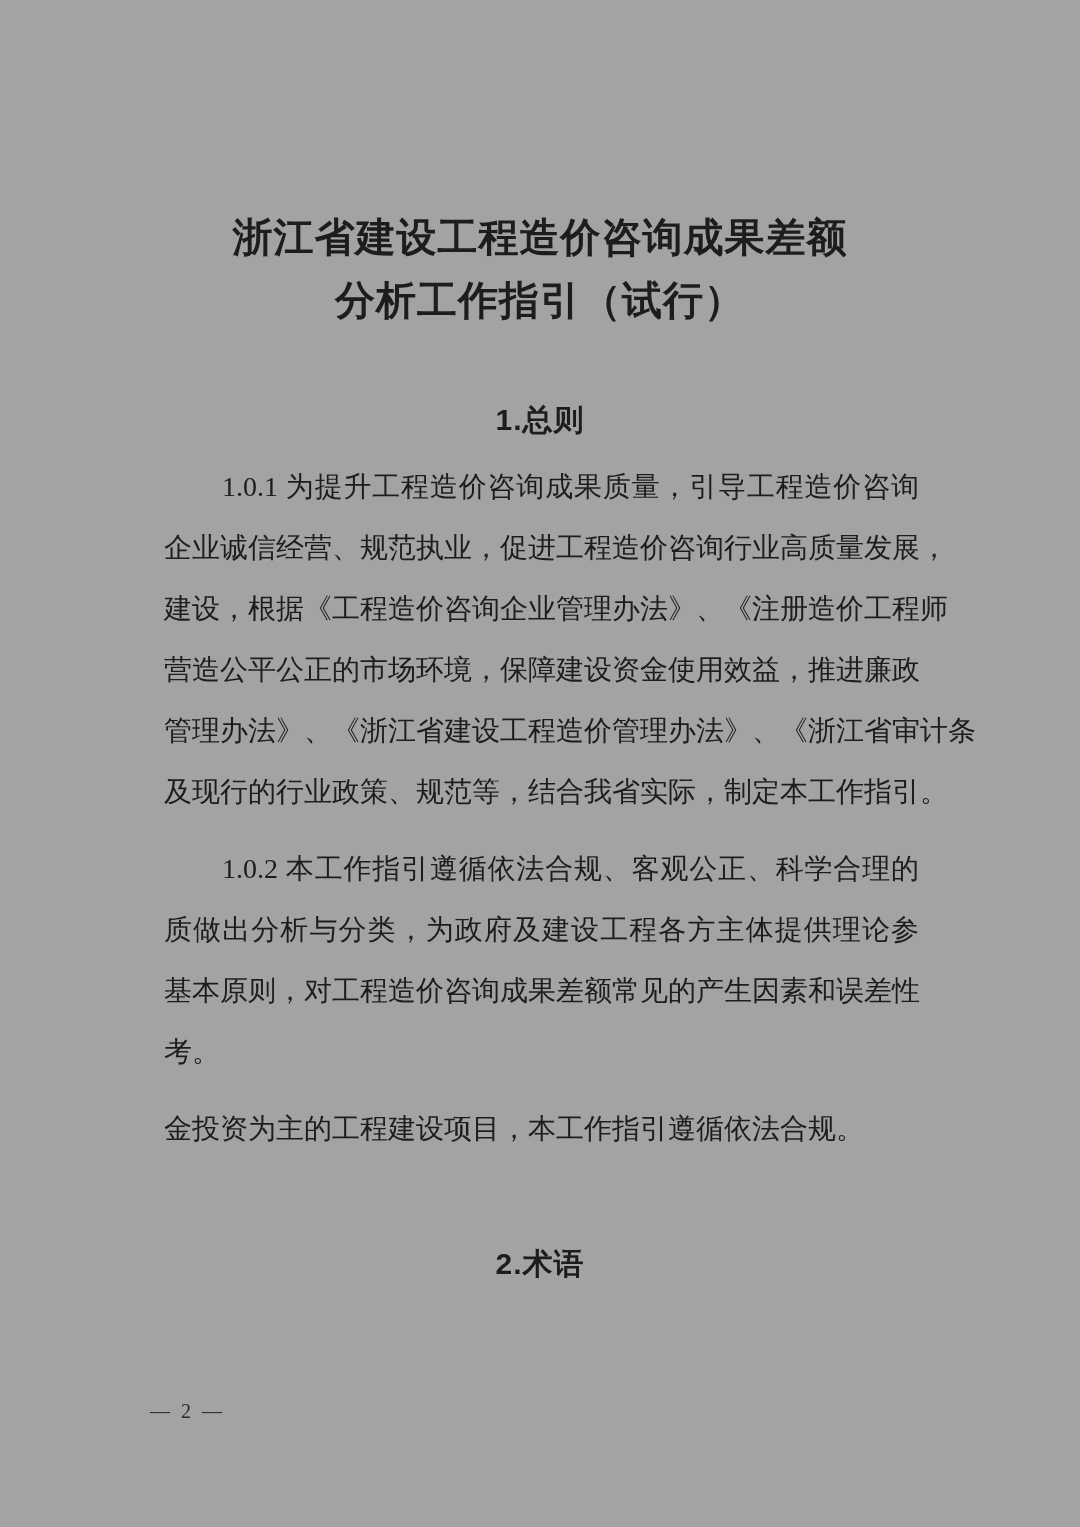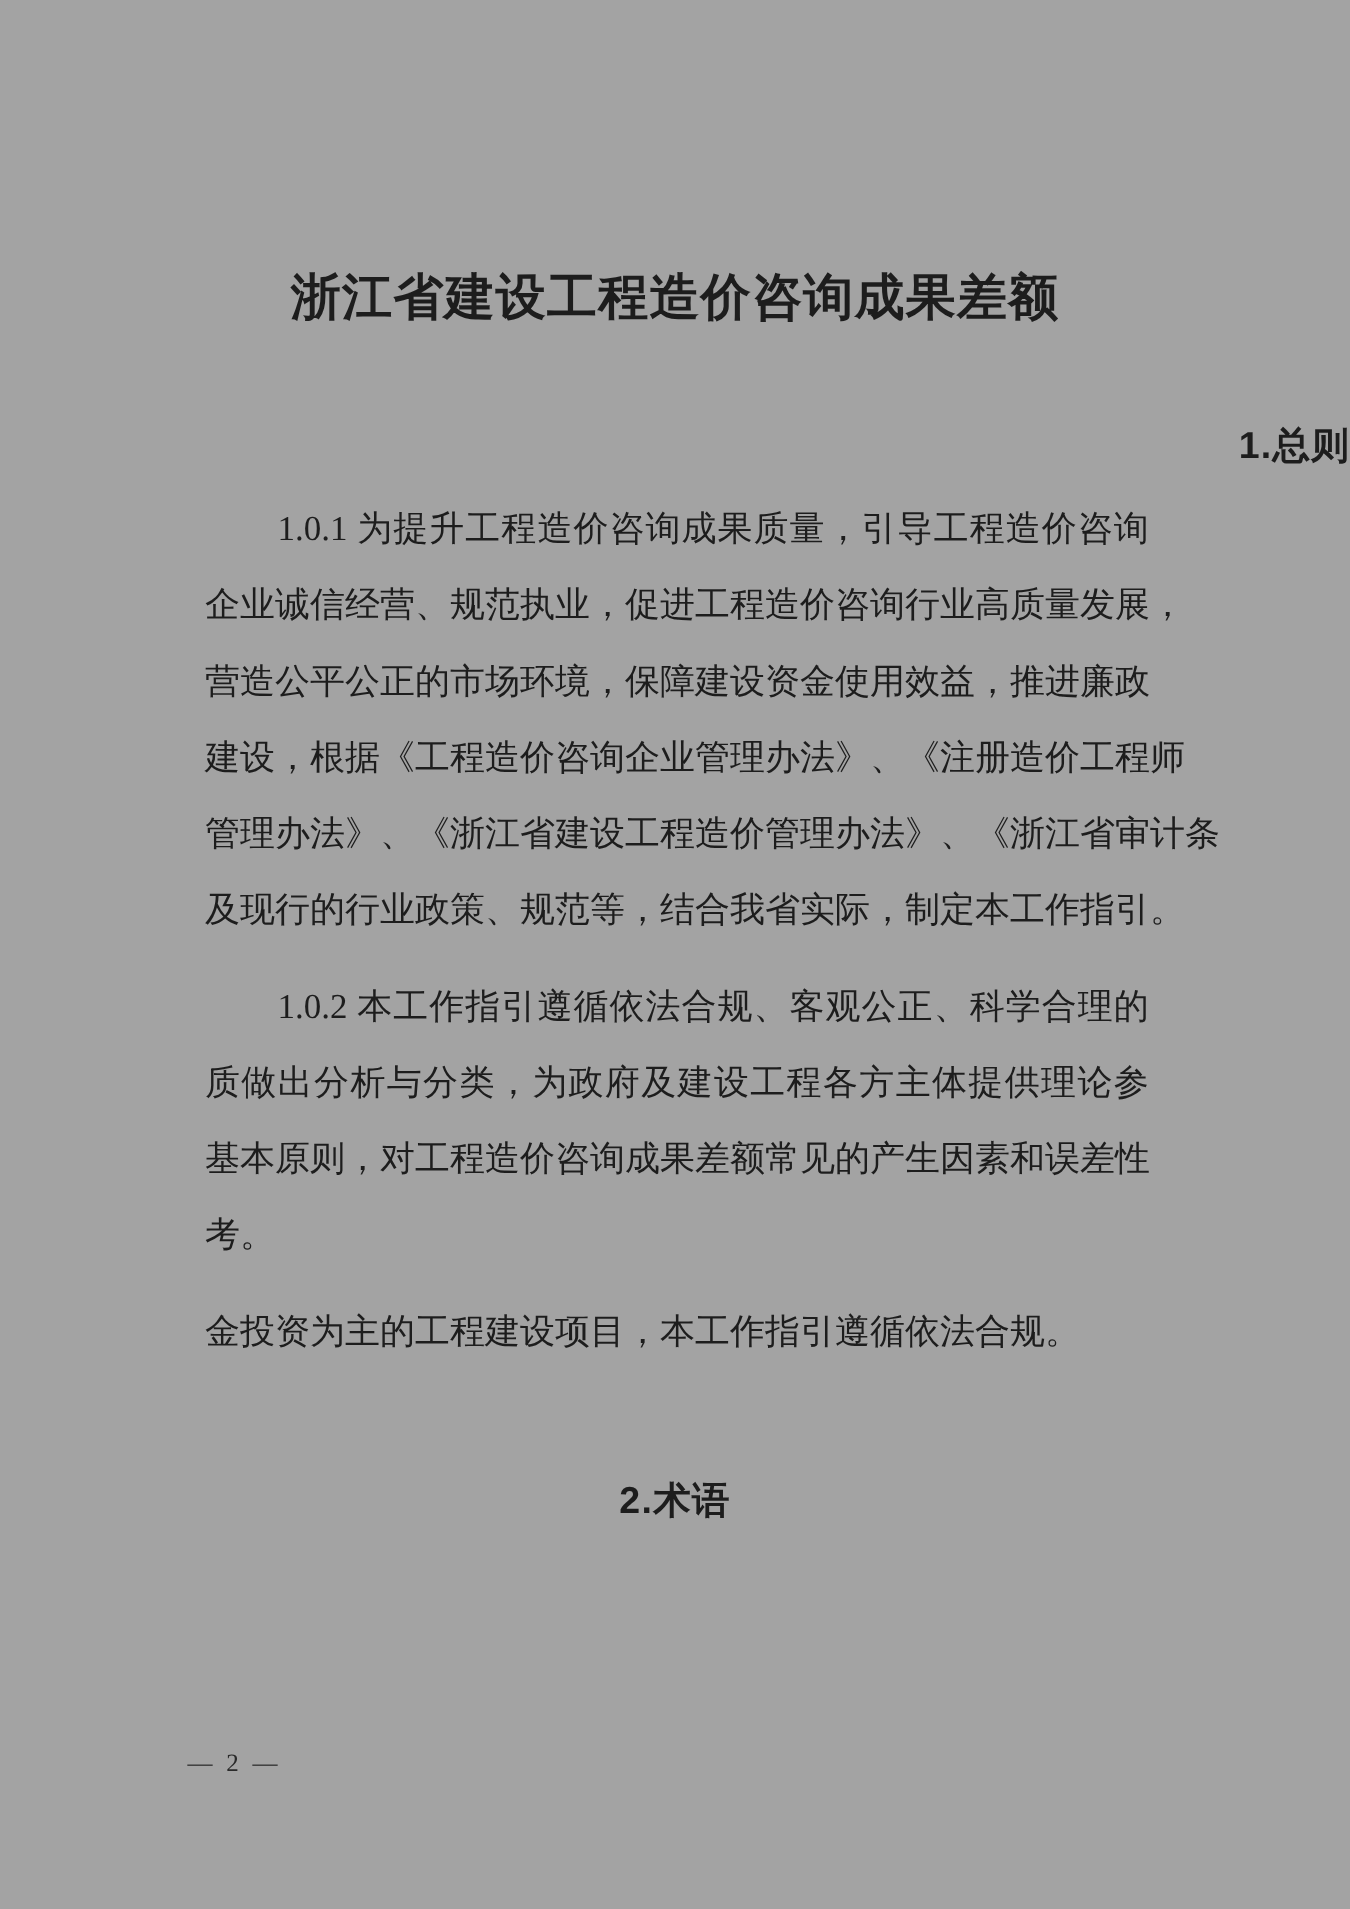--- a/index.html
+++ b/index.html
@@ -27,21 +27,21 @@
   }
   .section-heading {
     margin: 0;
     text-align: center;
     font-family: "Liberation Sans", sans-serif;
     font-weight: 600;
     font-size: 30px;
     line-height: 36px;
     letter-spacing: 1px;
   }
-  .section-heading.s1 { margin-top: 70px; text-align: right; }
+  .section-heading.s1 { margin-top: 70px; }
   .section-heading.s2 { margin-top: 87px; }
   .body-text {
     margin-top: 18px;
     margin-left: 148px;
     width: 787px;
     font-family: "Liberation Serif", serif;
     font-size: 28px;
     line-height: 61px;
   }
   .para { margin: 16px; }
@@ -66,31 +66,32 @@
     color: #2a2a2a;
   }
 </style>
 </head>
 <body>
 
 <div class="page">
 
   <h1 class="doc-title">
     <div class="title-line">浙江省建设工程造价咨询成果差额</div>
+    <div class="title-line">分析工作指引（试行）</div>
   </h1>
 
   <h2 class="section-heading s1">1.总则</h2>
 
   <div class="body-text">
 
     <div class="para">
       <div class="line first">1.0.1 为提升工程造价咨询成果质量，引导工程造价咨询</div>
       <div class="line">企业诚信经营、规范执业，促进工程造价咨询行业高质量发展，</div>
+      <div class="line">建设，根据《工程造价咨询企业管理办法》、《注册造价工程师</div>
       <div class="line">营造公平公正的市场环境，保障建设资金使用效益，推进廉政</div>
-      <div class="line">建设，根据《工程造价咨询企业管理办法》、《注册造价工程师</div>
       <div class="line">管理办法》、《浙江省建设工程造价管理办法》、《浙江省审计条</div>
       <div class="line">及现行的行业政策、规范等，结合我省实际，制定本工作指引。</div>
     </div>
 
     <div class="para">
       <div class="line first">1.0.2 本工作指引遵循依法合规、客观公正、科学合理的</div>
       <div class="line">质做出分析与分类，为政府及建设工程各方主体提供理论参</div>
       <div class="line">基本原则，对工程造价咨询成果差额常见的产生因素和误差性</div>
       <div class="line short">考。</div>
     </div>

